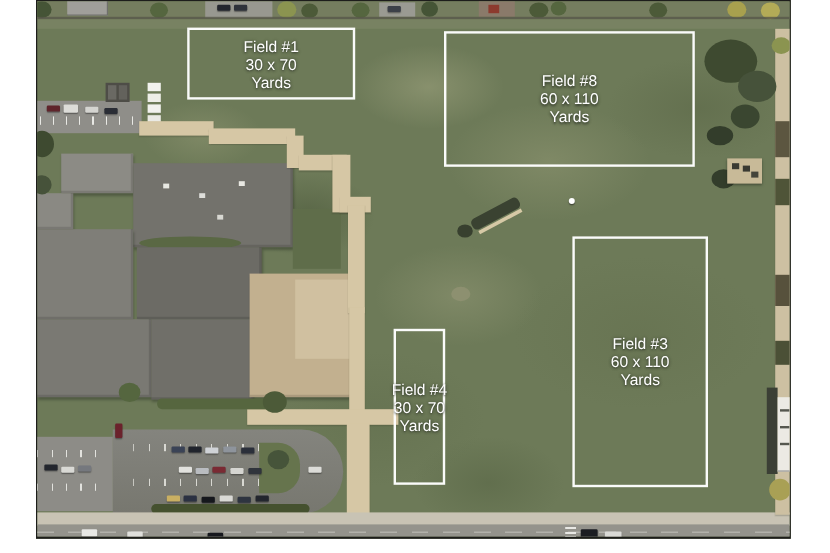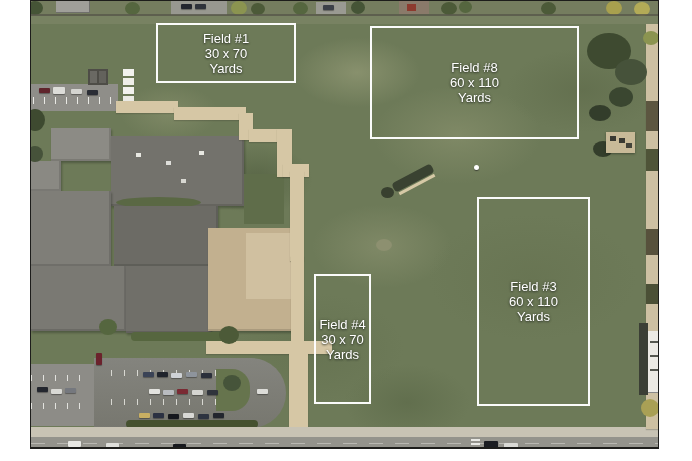--- a/index.html
+++ b/index.html
@@ -30,21 +30,21 @@
     display:flex;align-items:center;justify-content:center;
   }
   .field-label{
     display:flex;flex-direction:column;align-items:center;justify-content:center;
     color:#ffffff;font-size:13px;line-height:15px;text-align:center;white-space:nowrap;
     text-shadow:0 1px 2px rgba(45,50,40,.85), 0 0 3px rgba(45,50,40,.45);
   }
   .f1{left:446px;top:196px;width:113px;height:209px;}
   .f2{left:339px;top:25px;width:209px;height:113px;}
   .f3{left:125px;top:22px;width:140px;height:60px;}
-  .f4{left:283px;top:273px;width:57px;height:130px;}
+  .f4{left:297px;top:273px;width:43px;height:130px;}
   
   .roof{position:absolute;box-shadow:inset -2px -2px 0 rgba(0,0,0,.12), 1px 2px 2px rgba(30,35,25,.35);}
   .dots{background-image:radial-gradient(circle, #ffffff 1.2px, transparent 1.8px);background-size:15px 12px;background-position:4px 4px;}
   .path{position:absolute;background:#d6c7a5;box-shadow:0 1px 1px rgba(60,60,45,.25);}
   .car{position:absolute;width:11px;height:5px;border-radius:1px;box-shadow:0 1px 1px rgba(20,20,20,.4);}
 </style>
 </head>
 <body>
 
 <div class="page">

